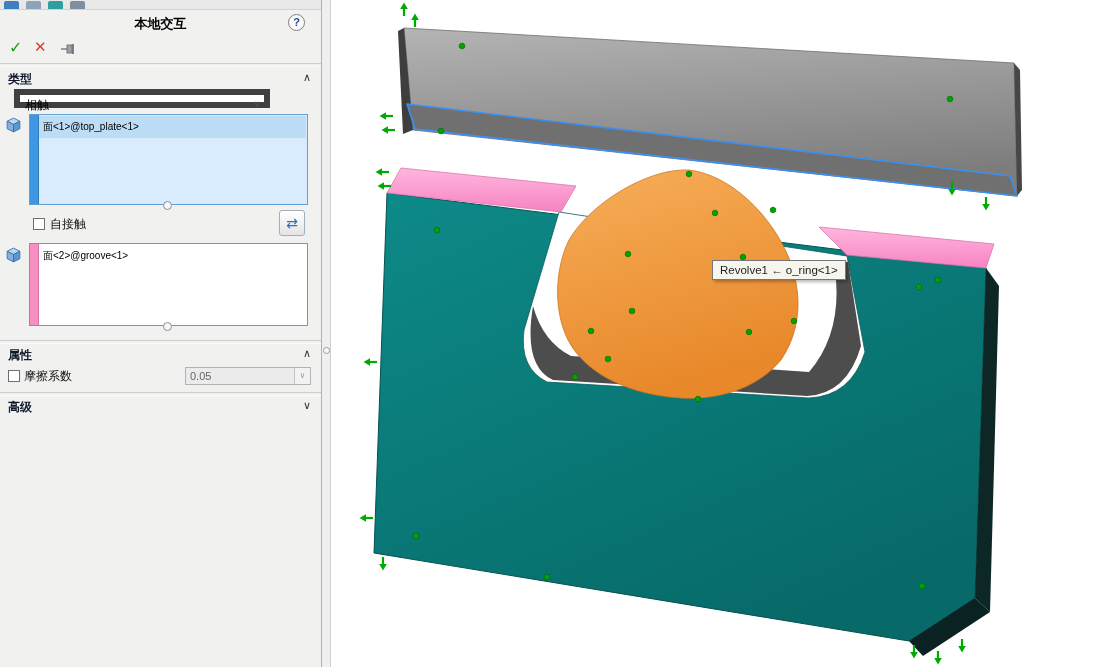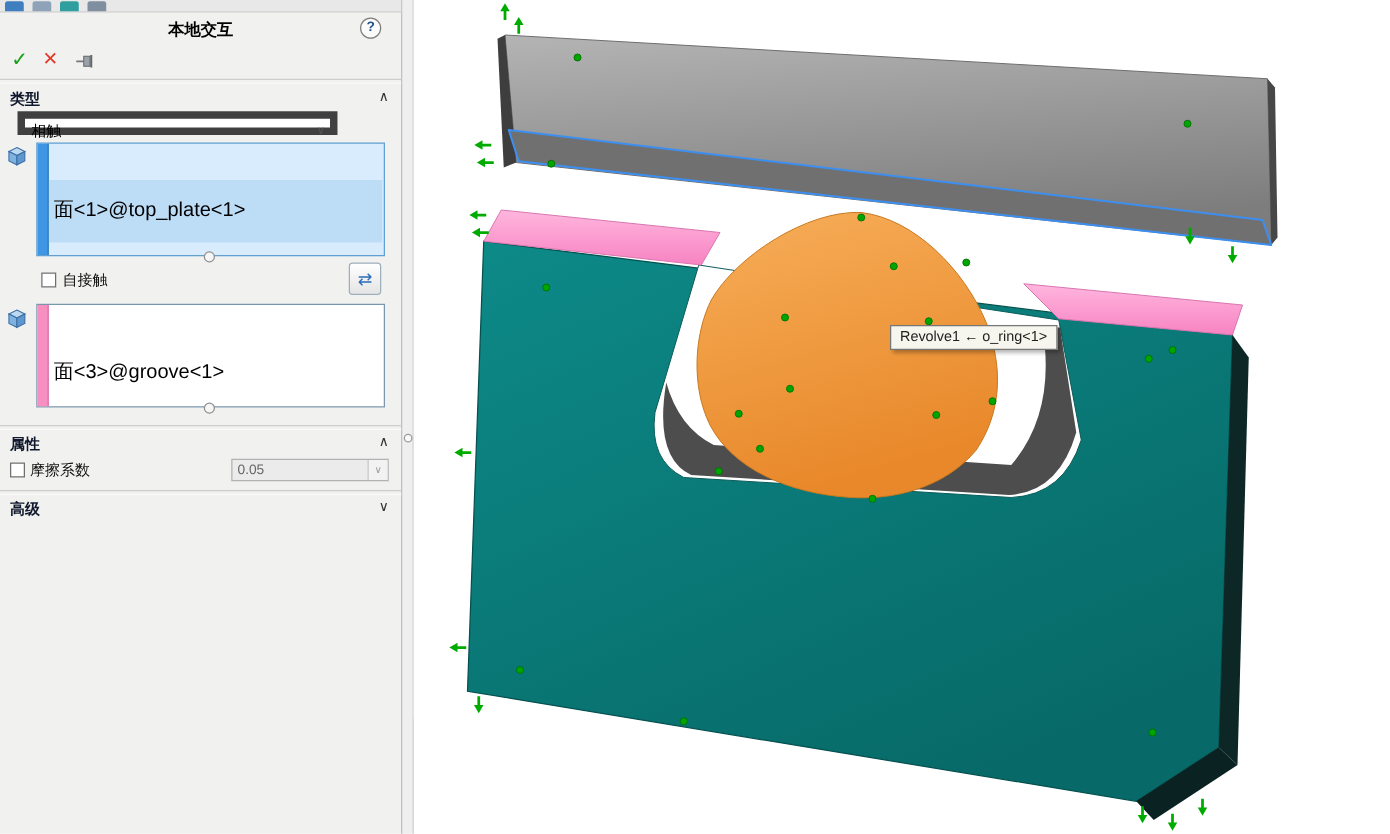--- a/index.html
+++ b/index.html
@@ -26,21 +26,21 @@
   .dropdown{position:absolute;left:14px;top:89px;width:256px;height:19px;border:6px solid #404040;background:#fff;box-sizing:border-box;}
   .dd-val{position:absolute;left:5px;top:2px;font-size:12px;color:#000;}
   .dd-chev{position:absolute;right:4px;top:4px;font-size:9px;color:#555;}
   .cubeicon{position:absolute;left:5px;width:17px;height:17px;}
   .selbox{position:absolute;left:29px;width:279px;box-sizing:border-box;border:1px solid #7a96ad;background:#fff;}
   .selbox.active{background:#d8ecfd;border-color:#63a0cf;}
   .stripe{position:absolute;left:0;top:0;bottom:0;width:8px;}
   .stripe.blue{background:#3f96e4;border-right:1px solid #2f7ab8;}
   .stripe.pink{background:#f78fc1;border-right:1px solid #d873a8;}
   .selitems{position:absolute;left:9px;right:1px;top:1px;bottom:1px;overflow:hidden;}
-  .selitem{font-size:16px;color:#000;padding:18px 4px;height:14px;line-height:13px;white-space:nowrap;margin-top:28px;}
+  .selitem{font-size:10px;color:#000;padding:4px 4px;height:14px;line-height:13px;white-space:nowrap;}
   .selitem.sel{background:#bddcf6;}
   .handle{position:absolute;left:163px;width:9px;height:9px;border:1px solid #8f8f8f;border-radius:50%;background:#f6f6f6;box-sizing:border-box;}
   .cb{position:absolute;width:12px;height:12px;border:1px solid #6f6f6f;background:#fff;box-sizing:border-box;}
   .cblbl{position:absolute;font-size:12px;color:#111;}
   .swapbtn{position:absolute;left:279px;top:210px;width:26px;height:26px;border:1px solid #9fb0bd;border-radius:3px;
            background:linear-gradient(#ffffff,#e4e4e4);text-align:center;line-height:24px;font-size:14px;color:#2e6fb8;box-sizing:border-box;}
   .combo{position:absolute;left:185px;top:367px;width:126px;height:18px;box-sizing:border-box;border:1px solid #b3b3b3;background:#ebebeb;}
   .combo input{position:absolute;left:0;top:0;width:92px;height:16px;border:0;background:transparent;color:#666;
                font-size:11px;padding:0 0 0 4px;font-family:inherit;}
   .combo .arrow{position:absolute;right:0;top:0;width:15px;height:16px;background:#f2f2f2;border-left:1px solid #c6c6c6;
@@ -121,21 +121,21 @@
   <span class="cubeicon" style="top:247px">
     <svg viewBox="0 0 16 16" width="17" height="17">
       <polygon points="8,1 14,4 8,7 2,4" fill="#bcd8f0" stroke="#3a6ea5" stroke-width="0.8"></polygon>
       <polygon points="2,4 8,7 8,14 2,11" fill="#7fb2df" stroke="#3a6ea5" stroke-width="0.8"></polygon>
       <polygon points="14,4 8,7 8,14 14,11" fill="#5d97cd" stroke="#3a6ea5" stroke-width="0.8"></polygon>
     </svg>
   </span>
   <div class="selbox" style="top:243px;height:83px">
     <div class="stripe pink"></div>
     <div class="selitems">
-      <div class="selitem">面&lt;3&gt;@groove&lt;1&gt;</div>
+      <div class="selitem">面&lt;2&gt;@groove&lt;1&gt;</div>
     </div>
   </div>
   <div class="handle" style="top:322px"></div>
 
   <div class="divider" style="top:340px"></div>
 
   <div class="sec-h" style="top:344px">
     <span class="sec-lbl">属性</span>
     <span class="sec-chev">∧</span>
   </div>

